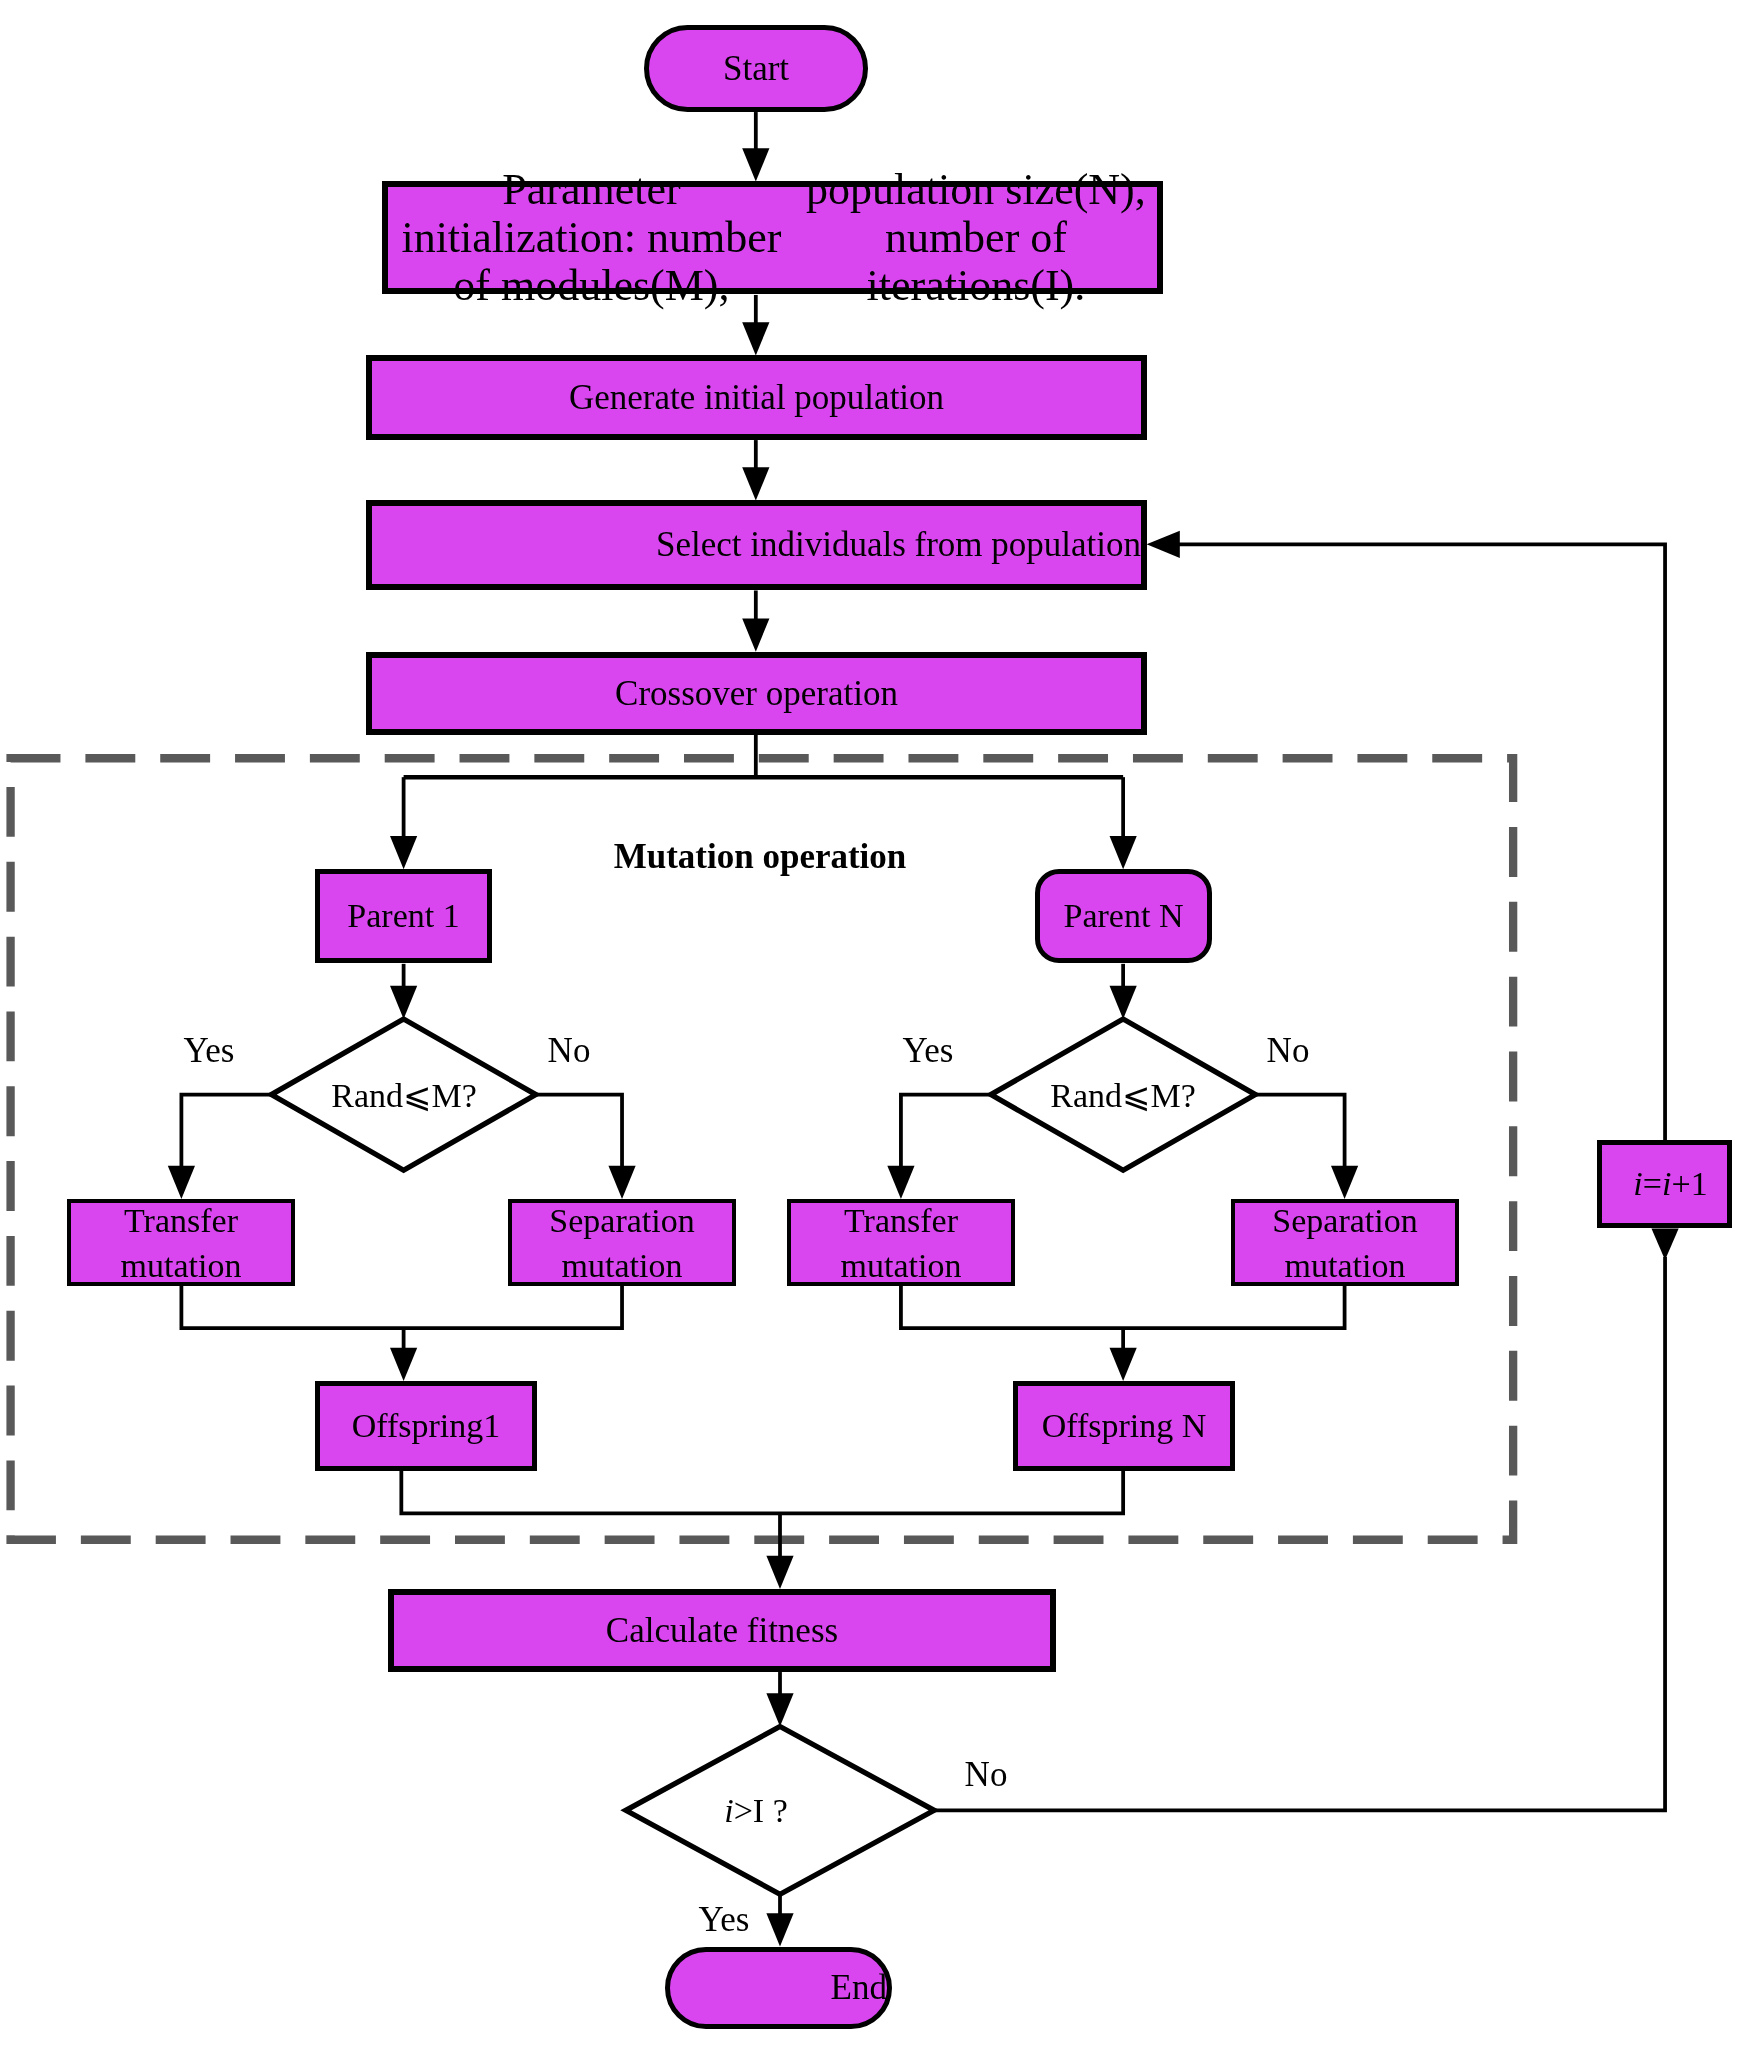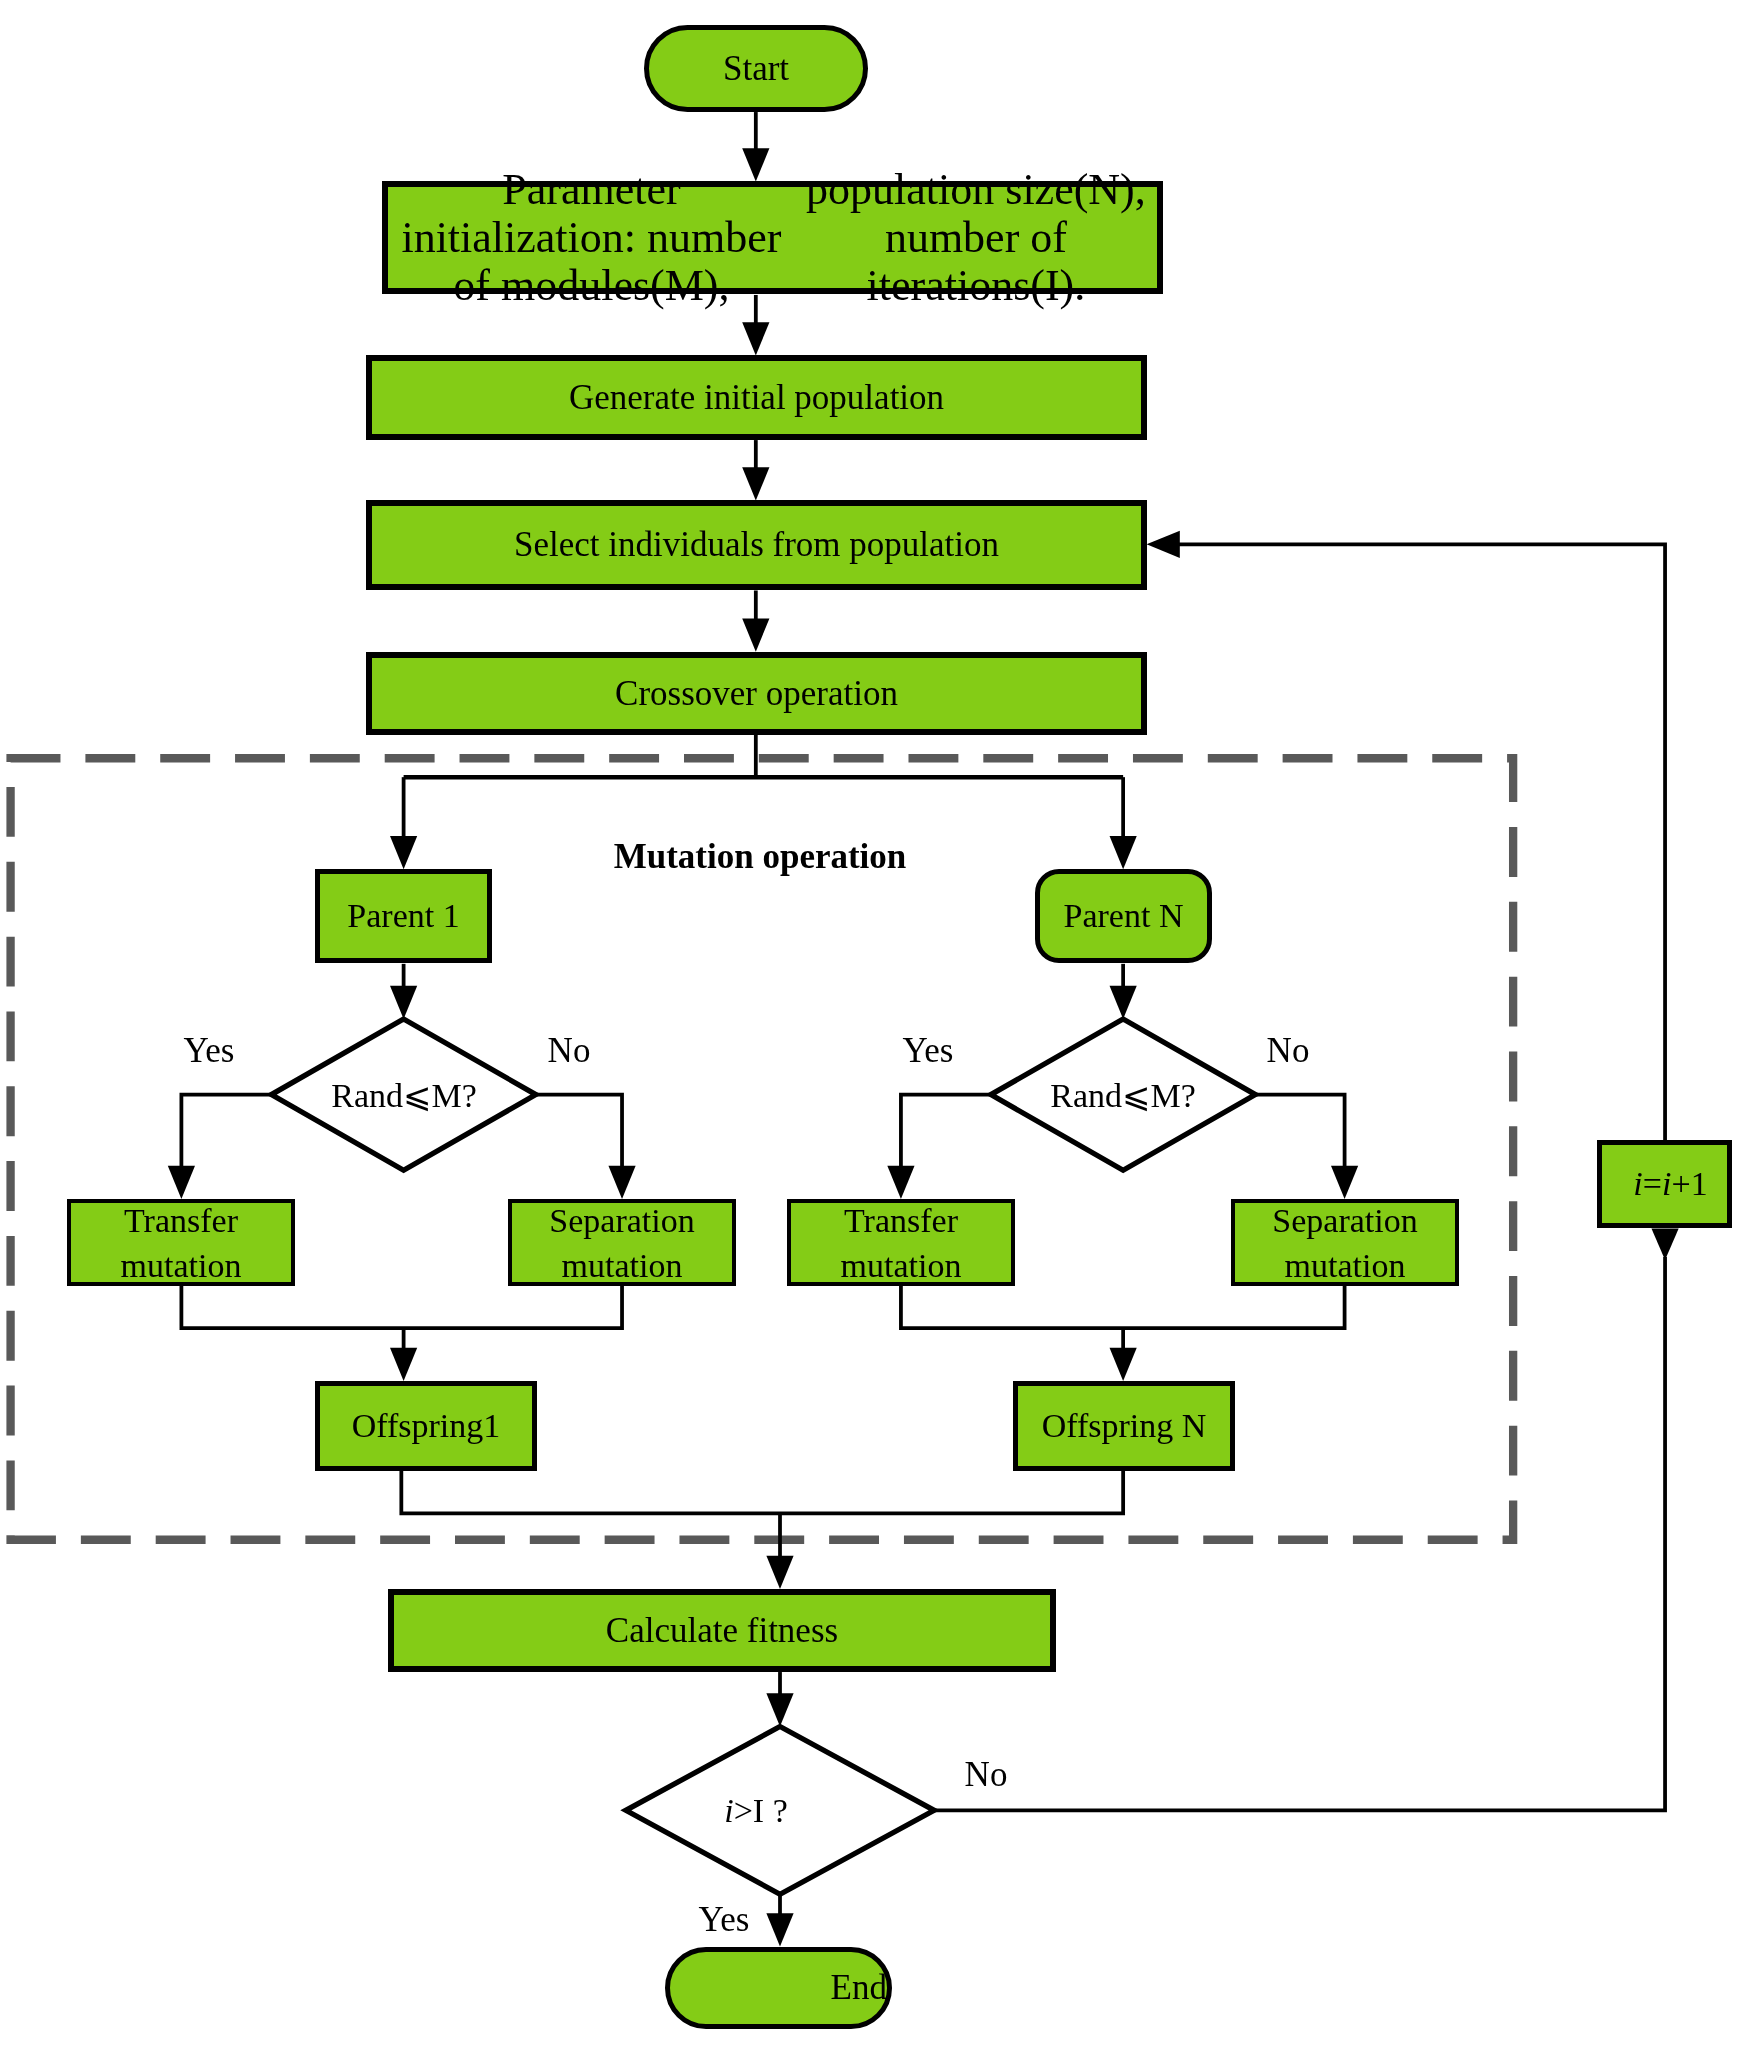--- a/index.html
+++ b/index.html
@@ -17,21 +17,21 @@
   }
   #edges-svg {
     position: absolute;
     left: 0; top: 0;
     width: 1755px;
     height: 2066px;
   }
   .node {
     position: absolute;
     box-sizing: border-box;
-    background: #84cc16;
+    background: #d946ef;
     border: 6px solid #000000;
     display: flex;
     align-items: center;
     justify-content: center;
     text-align: center;
     font-size: 35px;
     line-height: 1.3;
   }
   .terminal {
     border-width: 5.3px;
@@ -186,21 +186,21 @@
 
   <div class="node param-lines" style="left:366px; top:181px; width:781px; height:113px;">
     <span>Parameter initialization: number of modules(M),</span>
     <span>population size(N), number of iterations(I).</span>
   </div>
 
   <div class="node" style="left:366px; top:355px; width:781px; height:85px;">
     <span>Generate initial population</span>
   </div>
 
-  <div class="node" style="left:366px; top:500px; width:781px; height:90px;">
+  <div class="node" style="left:366px; top:500px; width:781px; height:90px;justify-content:flex-end;">
     <span>Select individuals from population</span>
   </div>
 
   <div class="node" style="left:366px; top:652px; width:781px; height:83px;">
     <span>Crossover operation</span>
   </div>
 
   <div class="floating-label group-title" style="left:760px; top:857px;">Mutation operation</div>
 
   <div class="node small-node" style="left:315px; top:869px; width:177px; height:94px;text-align:center;">

